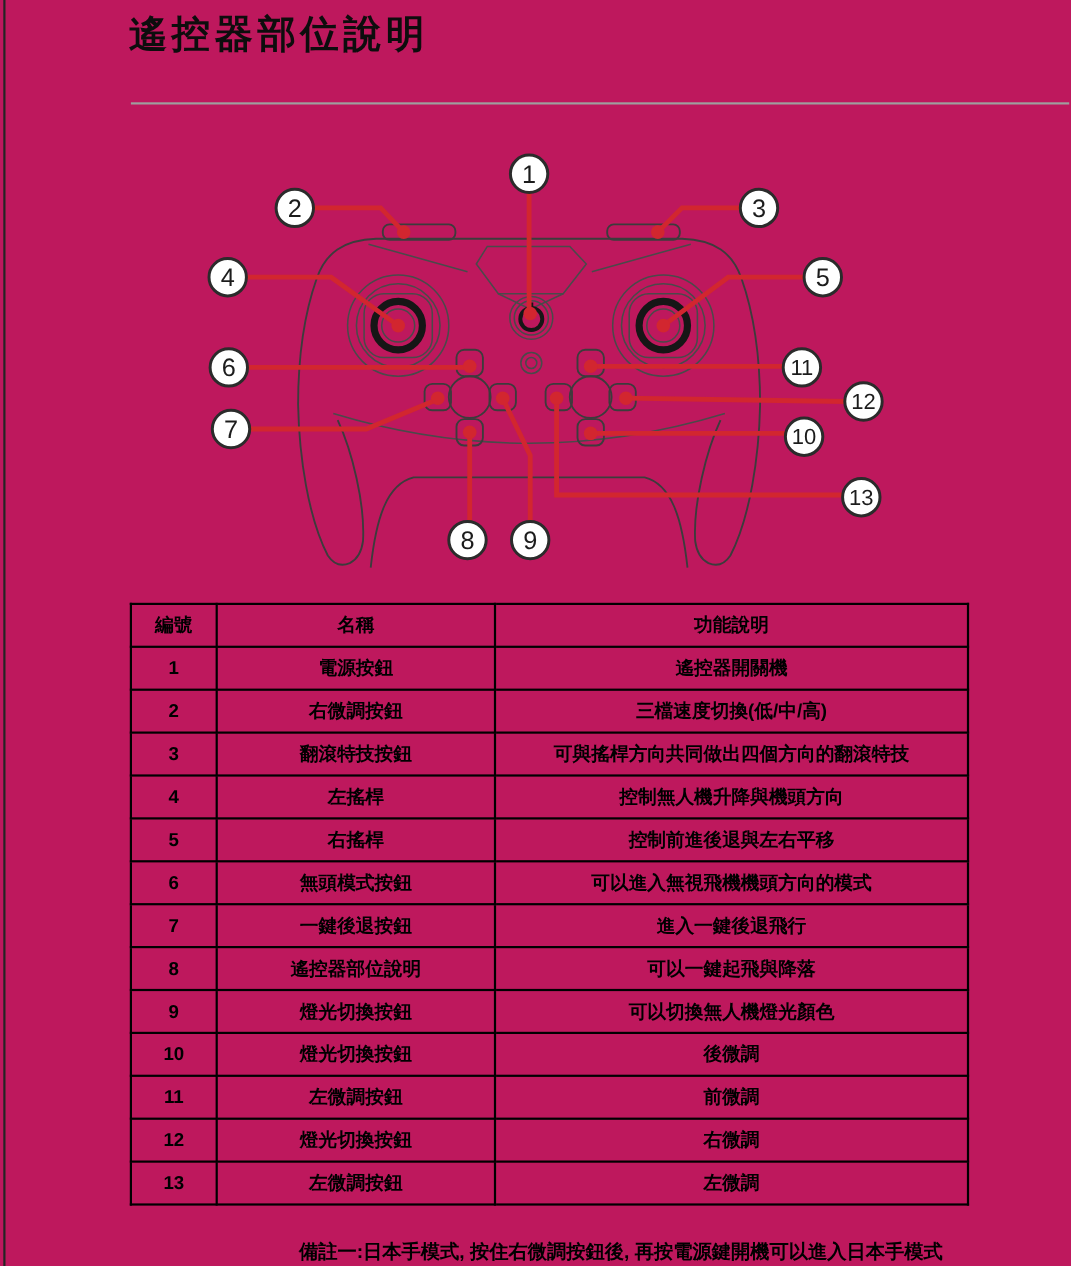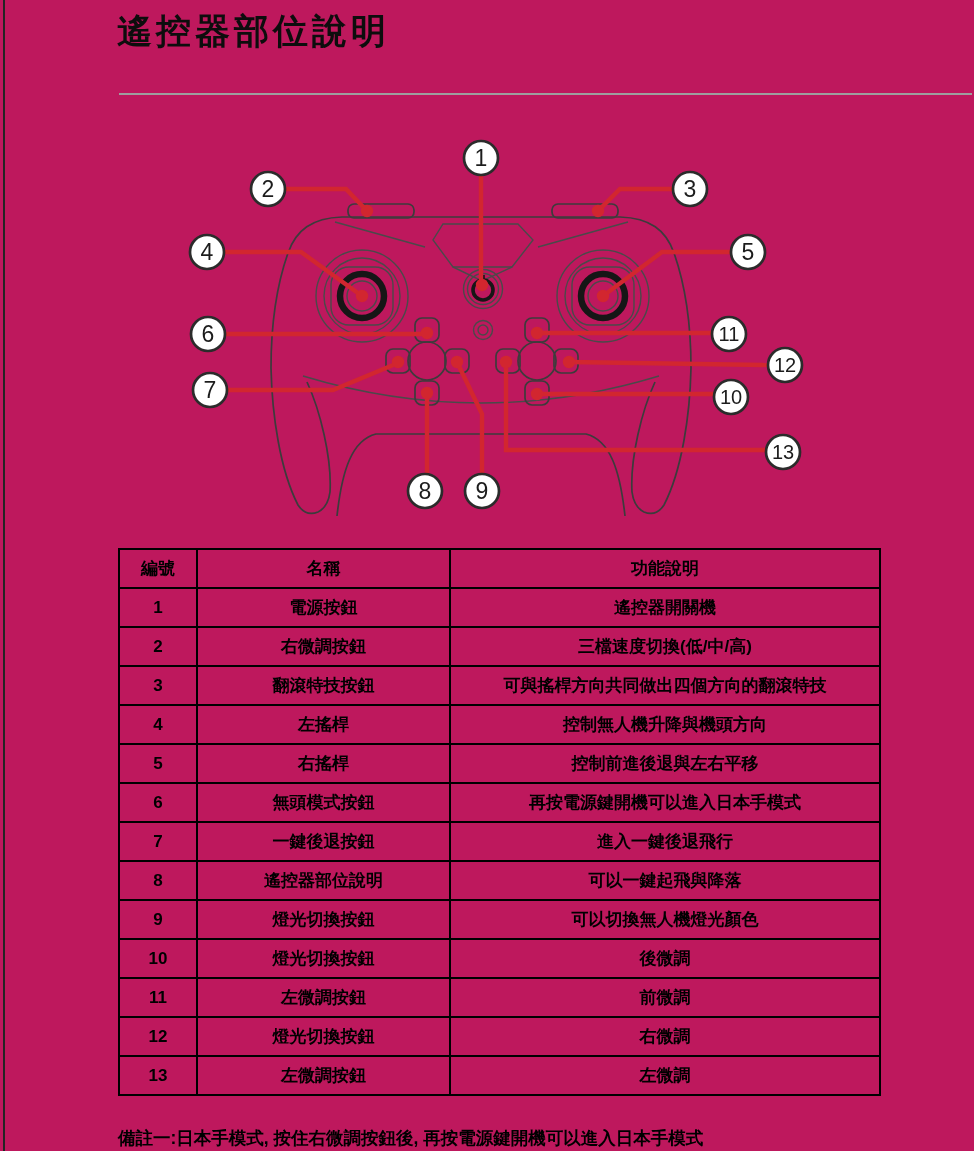--- a/index.html
+++ b/index.html
@@ -29,21 +29,21 @@
     border:2px solid #000; height:37px; text-align:center; vertical-align:middle;
     padding:0 4px; overflow:hidden; white-space:nowrap;
   }
   .parts-table th { font-weight:600; }
   .col-no { width:68px; }
   .col-name { width:243px;font-family:Liberation Mono, monospace; }
   .col-func { width:420px; }
 
   .footnote {
     position:absolute; left:118px; top:1126px; width:739px;
-    text-align:left; font-size:17.5px; font-weight:700; color:#000; white-space:nowrap;
+    text-align:right; font-size:17.5px; font-weight:700; color:#000; white-space:nowrap;
   }
 
   
   .art  { stroke:#3c3c3c; stroke-width:1.7; fill:none; }
   .art-thin { stroke:#4a4a4a; stroke-width:1.4; fill:none; }
   .art-bold { stroke:#161616; fill:none; }
   .red-line { stroke:#d2262f; stroke-width:4.4; fill:none; }
   .red-dot  { fill:#d2262f; stroke:none; }
   .callout-circle { fill:#ffffff; stroke:#2b2b2b; stroke-width:2.7; }
   .callout-num { fill:#1c1c1c; font-family:"Liberation Sans", sans-serif; font-weight:500; }
@@ -252,21 +252,21 @@
           <td class="col-func">控制無人機升降與機頭方向</td>
         </tr>
         <tr>
           <td class="col-no">5</td>
           <td class="col-name">右搖桿</td>
           <td class="col-func">控制前進後退與左右平移</td>
         </tr>
         <tr>
           <td class="col-no">6</td>
           <td class="col-name">無頭模式按鈕</td>
-          <td class="col-func">再按電源鍵開機可以進入日本手模式</td>
+          <td class="col-func">可以進入無視飛機機頭方向的模式</td>
         </tr>
         <tr>
           <td class="col-no">7</td>
           <td class="col-name">一鍵後退按鈕</td>
           <td class="col-func">進入一鍵後退飛行</td>
         </tr>
         <tr>
           <td class="col-no">8</td>
           <td class="col-name">遙控器部位說明</td>
           <td class="col-func">可以一鍵起飛與降落</td>

